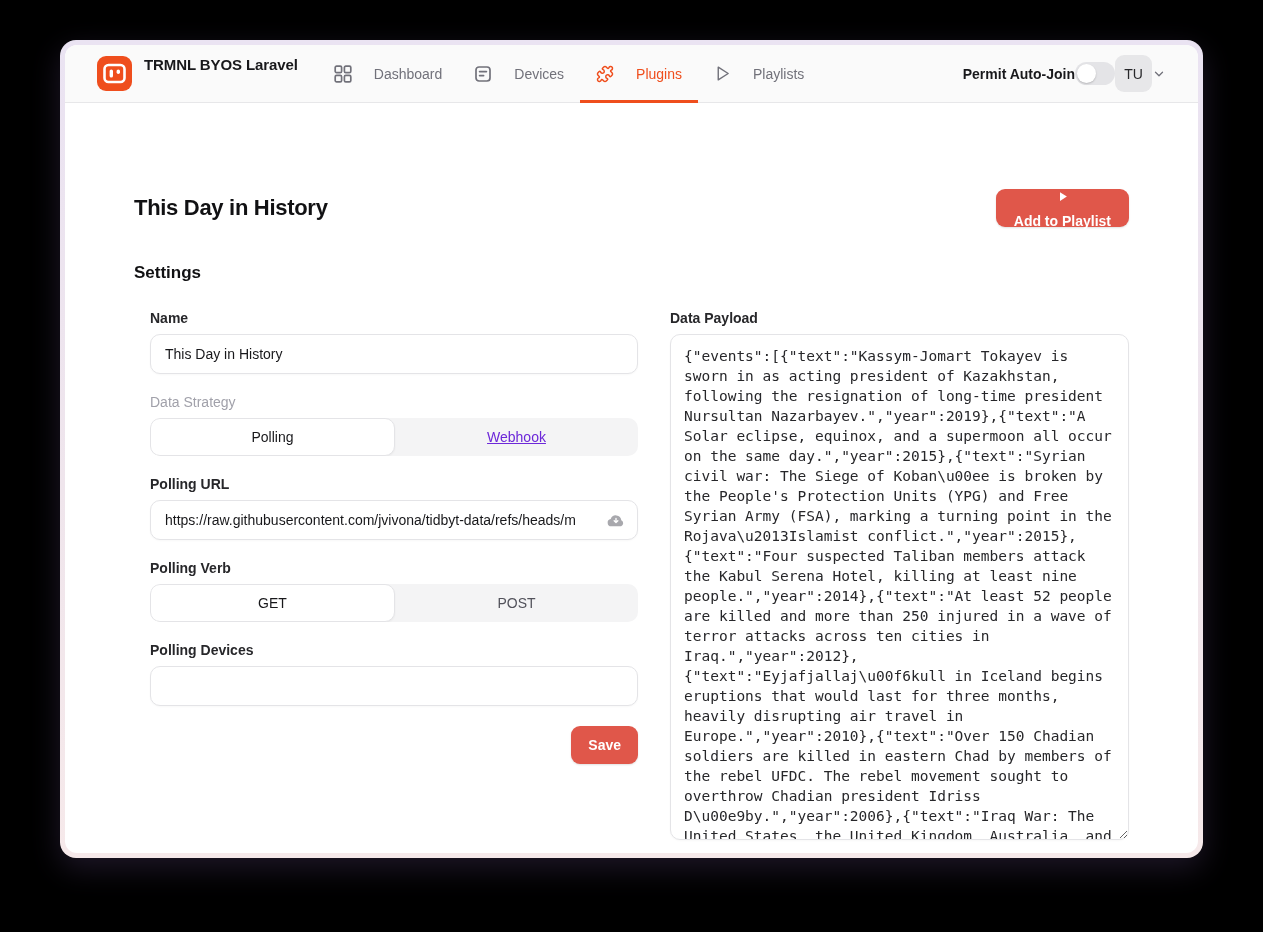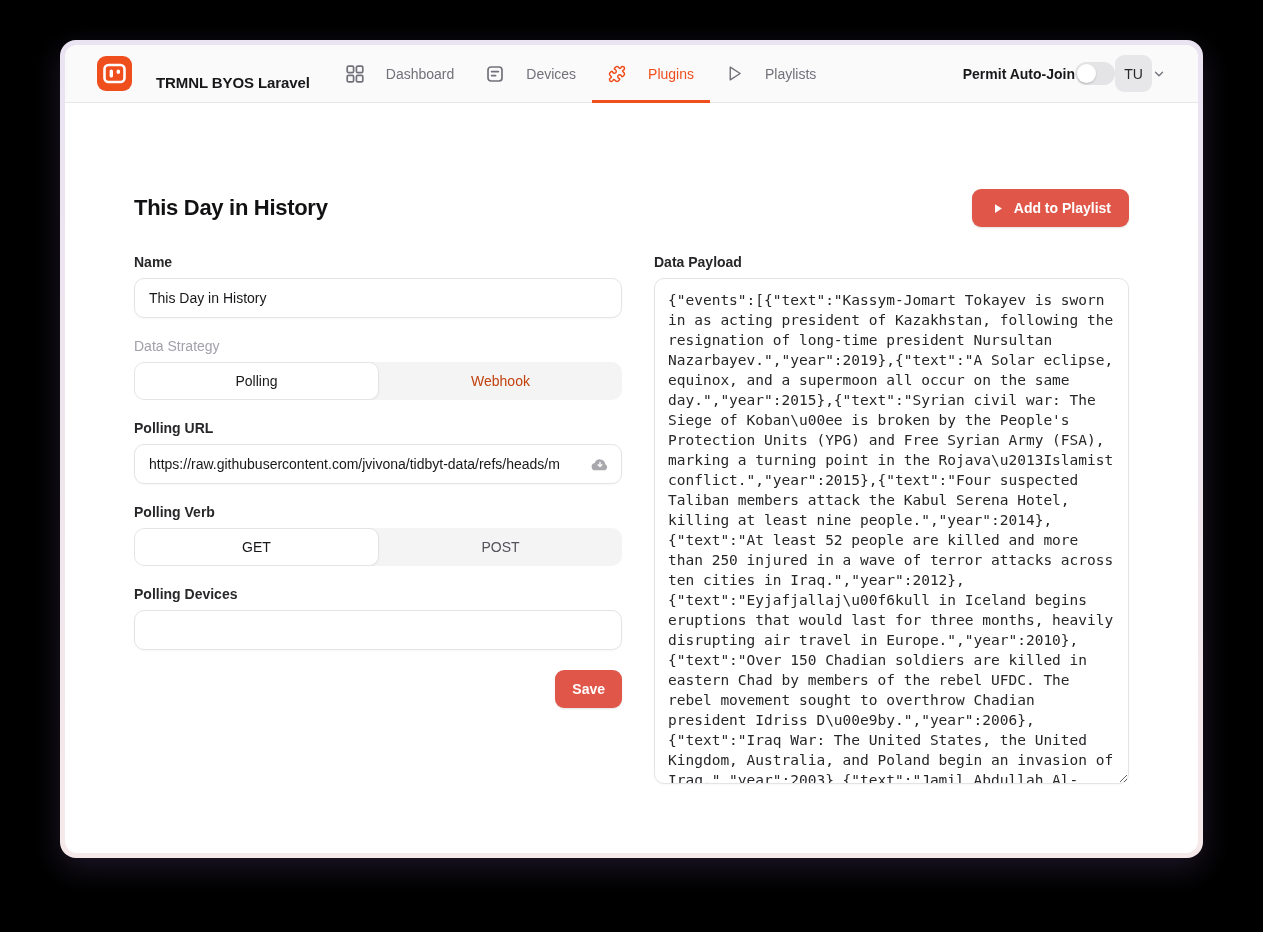--- a/index.html
+++ b/index.html
@@ -9,21 +9,21 @@
   .window { position:absolute; left:60px; top:40px; width:1143px; height:818px;
             border-radius:16px; padding:5px;
             background:linear-gradient(180deg,#eae3f2 0%,#efe5ec 55%,#f6e9ea 100%);
             box-shadow:0 10px 30px rgba(120,90,160,.25); }
   .chrome { width:100%; height:100%; border-radius:12px; background:#fff; overflow:hidden;
             display:flex; flex-direction:column; }
 
   
   .navbar { height:58px; flex:0 0 58px; background:#fafafa; border-bottom:1px solid #e7e7e9;
             display:flex; align-items:center; padding:0 32px; position:relative; }
-  .brand { display:flex; align-items:flex-end; gap:24px; margin-right:36px; }
+  .brand { display:flex; align-items:flex-start; gap:12px; margin-right:36px; }
   .brand-title { font-size:15px; font-weight:700; color:#18181b; letter-spacing:-.1px; white-space:nowrap; }
   .nav-items { display:flex; align-items:center; gap:32px; }
   .nav-item { display:flex; align-items:center; gap:22px; font-size:14px; font-weight:500;
               color:#71717a; cursor:pointer; position:relative; white-space:nowrap; }
   .nav-item svg { stroke:#71717a; }
   .nav-item.active { color:#ef4e1d; }
   .nav-item.active svg { stroke:#ef4e1d; }
   .nav-item.active::after { content:""; position:absolute; left:-16px; right:-16px; bottom:-20px;
                             height:3px; background:#ef4e1d; }
   .nav-right { margin-left:auto; display:flex; align-items:center; }
@@ -34,45 +34,45 @@
   .avatar { width:37px; height:37px; border-radius:9px; background:#e7e7e9; display:flex;
             align-items:center; justify-content:center; font-size:14px; font-weight:500; color:#27272a; cursor:pointer; }
   .chevron { display:flex; align-items:center; cursor:pointer; }
 
   
   .content { padding:86px 69px 0 69px; flex:1; }
   .page-head { display:flex; align-items:center; justify-content:space-between; }
   .page-title { font-size:22px; font-weight:700; color:#111113; letter-spacing:-.3px; }
   .btn-red { display:inline-flex; align-items:center; gap:9px; height:38px; padding:0 18px;
              background:#e0574a; border:none; border-radius:9px; color:#fff; font-size:14px;
-             font-weight:600; font-family:inherit; cursor:pointer; box-shadow:0 1px 2px rgba(0,0,0,.12); }
+             font-weight:600; font-family:inherit; cursor:pointer; box-shadow:0 1px 2px rgba(0,0,0,.12);flex-direction:column; }
   .section-title { font-size:17px; font-weight:700; color:#111113; margin-top:36px; }
 
   .columns { display:flex; gap:32px; margin-top:27px; }
-  .col-left { width:488px; flex:0 0 488px; }
+  .col-left { width:488px; flex:0 0 488px;margin-left:16px; }
   .col-right { flex:1; }
 
   .field { margin-bottom:20px; }
   .field-label { display:block; font-size:14px; font-weight:550; color:#27272a; margin-bottom:8px; }
   .field-label.muted { color:#a1a1aa; font-weight:500; }
   .text-input { width:100%; height:40px; border:1px solid #e4e4e7; border-radius:10px;
                 padding:0 14px; font-size:14px; color:#18181b; background:#fff; outline:none;
                 font-family:inherit; box-shadow:0 1px 2px rgba(0,0,0,.03); }
   .input-wrap { position:relative; }
   .input-wrap .text-input { padding-right:24px; }
   .input-icon { position:absolute; right:12px; top:50%; transform:translateY(-50%); cursor:pointer;
                 display:flex; align-items:center; }
 
   .segmented { display:flex; height:38px; background:#f4f4f5; border-radius:10px; overflow:hidden; }
   .segment { flex:1; display:flex; align-items:center; justify-content:center; font-size:14px;
              font-weight:500; cursor:pointer; border-radius:10px; }
   .segment.selected { background:#fff; border:1px solid #e4e4e7; color:#18181b;
                       box-shadow:0 1px 2px rgba(0,0,0,.05); }
   .segment.idle-dark { color:#52525b; }
-  .segment.idle-light { color:#c2410c; }
+  .segment.idle-light { color:#6d28d9;text-decoration:underline; }
 
   .save-row { display:flex; justify-content:flex-end; margin-top:18px; }
   .btn-save { height:38px; padding:0 17px; background:#e0574a; border:none; border-radius:9px;
               color:#fff; font-size:14px; font-weight:600; font-family:inherit; cursor:pointer;
               box-shadow:0 1px 2px rgba(0,0,0,.12); }
 
   .payload-textarea { width:100%; height:506px; border:1px solid #e4e4e7; border-radius:10px;
                       padding:11px 13px; font-family:"DejaVu Sans Mono", monospace; font-size:14.5px;
                       line-height:20px; color:#27272a; background:#fff; outline:none;
                       overflow:hidden; resize:both; box-shadow:0 1px 2px rgba(0,0,0,.03);
@@ -158,20 +158,21 @@
         <button class="btn-red">
           <span style="display:flex">
             <svg width="15" height="15" viewBox="0 0 24 24" fill="#fff">
                 <path d="M8 5v14l11-7z"></path>
               </svg>
           </span>
           <span>Add to Playlist</span>
         </button>
       </div>
 
+      <h2 class="section-title">Settings</h2>
 
       <div class="columns">
 
         <div class="col-left">
 
           <div class="field">
             <label class="field-label">Name</label>
             <input class="text-input" type="text" value="This Day in History" style="">
           </div>
 

